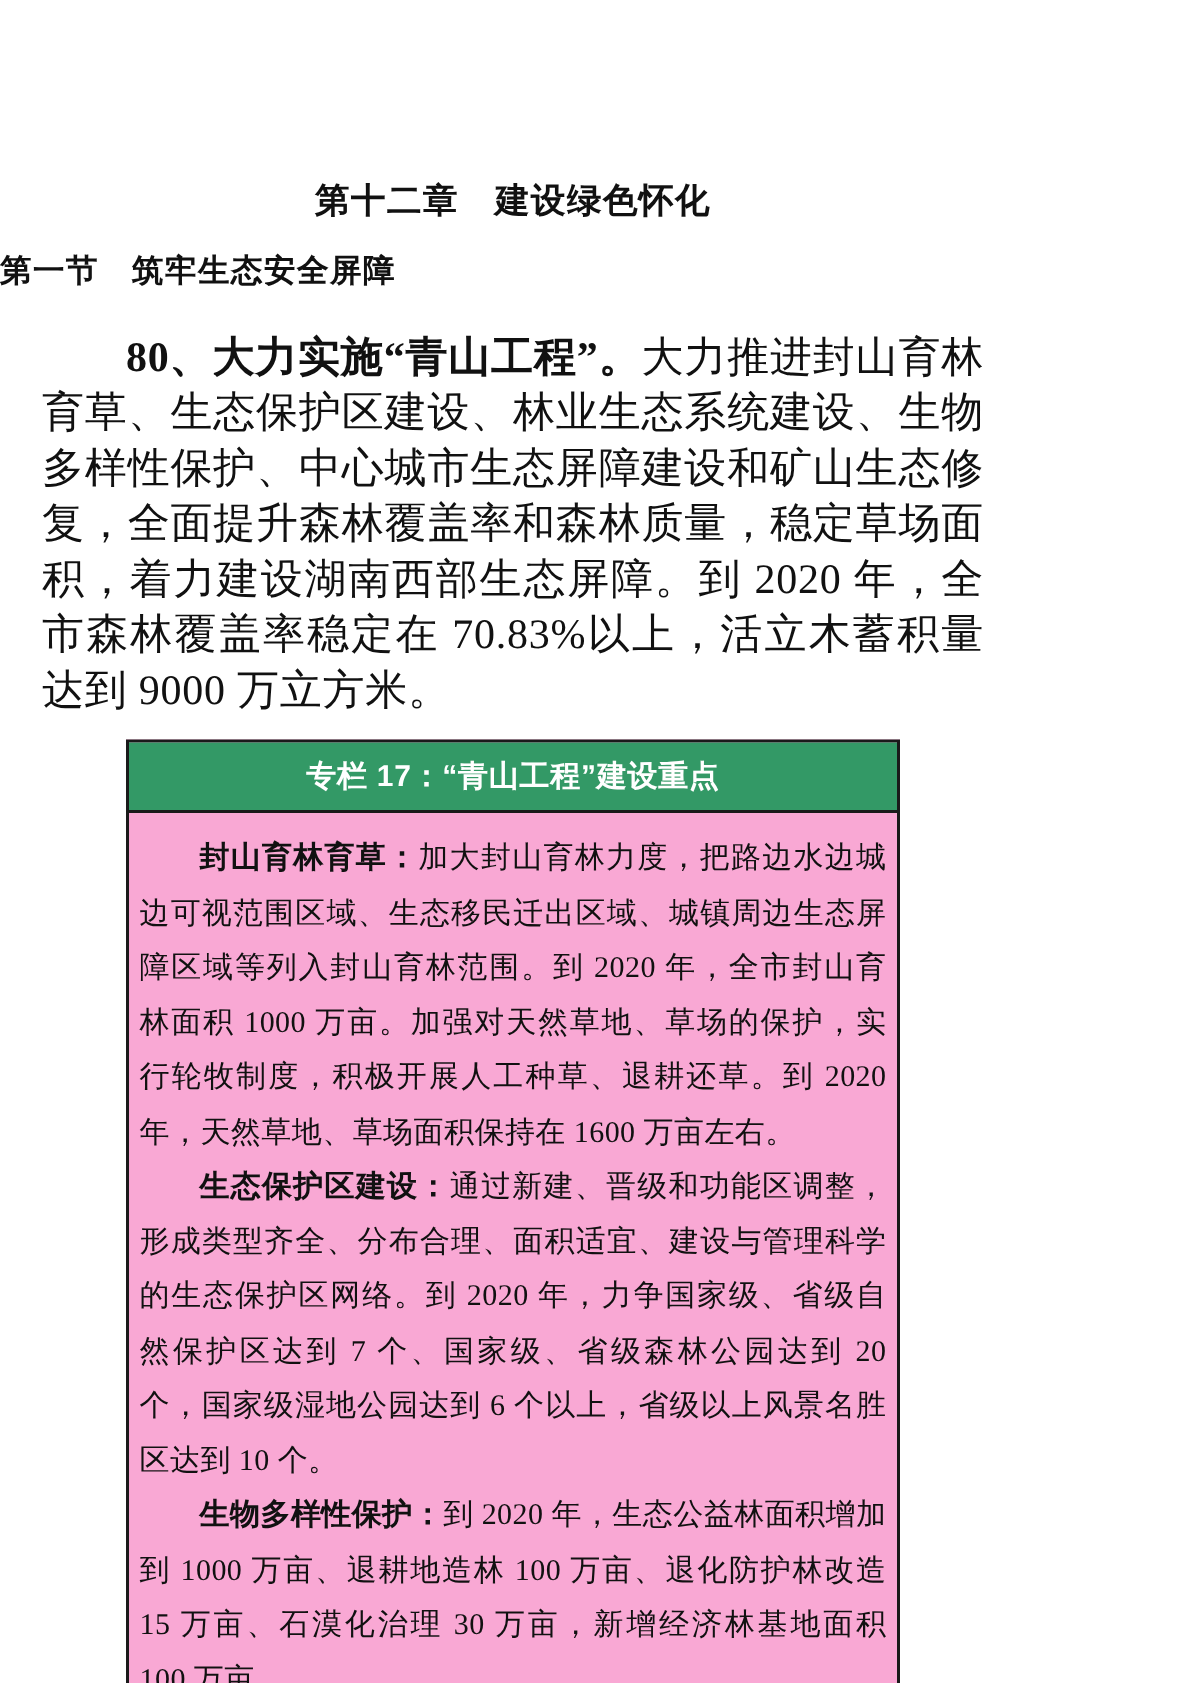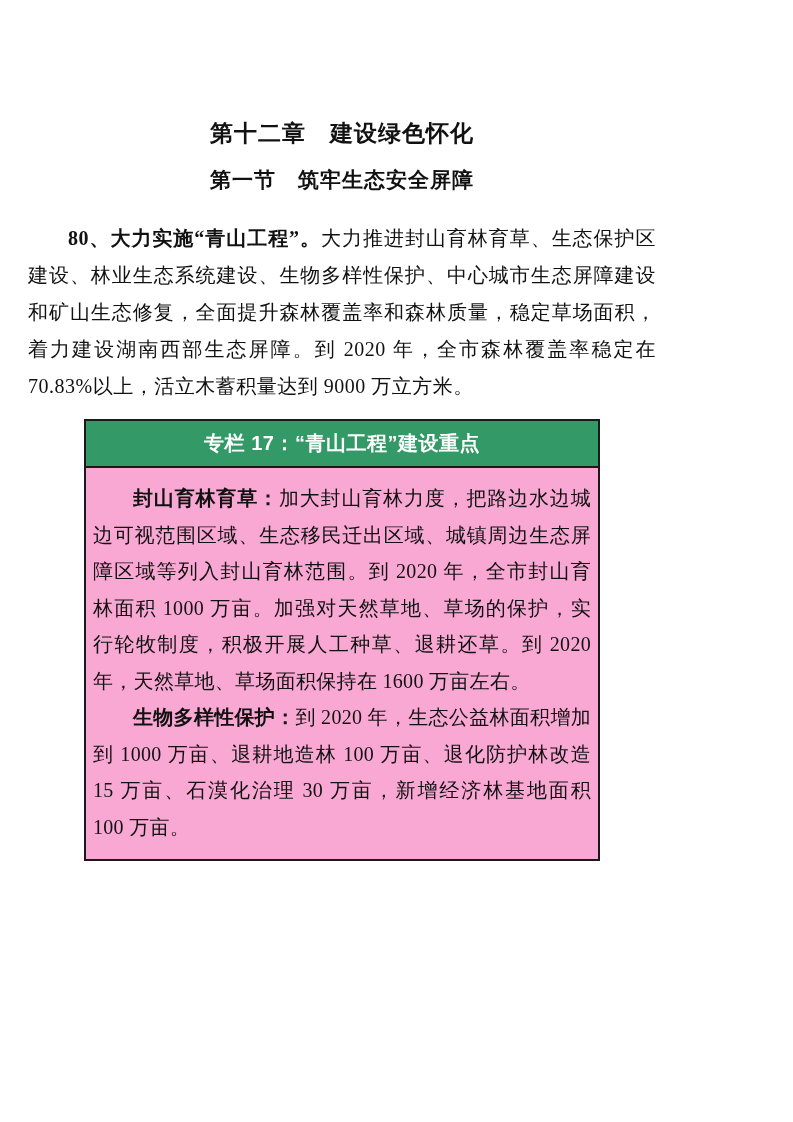--- a/index.html
+++ b/index.html
@@ -20,32 +20,31 @@
   }
   .chapter-title {
     text-align: center;
     font-family: "Liberation Sans", sans-serif;
     font-weight: bold;
     font-size: 23px;
     line-height: 30px;
     letter-spacing: 1px;
   }
   .section-title {
-    text-align: center;
     font-family: "Liberation Serif", serif;
     font-weight: bold;
     font-size: 21px;
     line-height: 28px;
     margin-top: 18px;
     letter-spacing: 1px;
   }
   .main-paragraph {
     width: 628px;
     margin: 26px auto 0 auto;
-    font-size: 20px;
+    font-size: 28px;
     line-height: 37px;
     text-align: justify;
     text-indent: 2em;
     letter-spacing: 0.5px;
   }
   .main-paragraph .lead {
     font-weight: bold;
   }
   .column-box {
     width: 516px;
@@ -90,17 +89,18 @@
   <div class="chapter-title">第十二章　建设绿色怀化</div>
 
   <div class="section-title">第一节　筑牢生态安全屏障</div>
 
   <p class="main-paragraph"><span class="lead">80、大力实施“青山工程”。</span><span>大力推进封山育林育草、生态保护区建设、林业生态系统建设、生物多样性保护、中心城市生态屏障建设和矿山生态修复，全面提升森林覆盖率和森林质量，稳定草场面积，着力建设湖南西部生态屏障。到 2020 年，全市森林覆盖率稳定在 70.83%以上，活立木蓄积量达到 9000 万立方米。</span></p>
 
   <div class="column-box" style="background: #f9a8d4; border-color: rgb(26, 26, 26);">
     <div class="column-box-header" style="background: rgb(51, 153, 102); color: rgb(255, 255, 255); border-bottom-color: rgb(26, 26, 26);">专栏 17：“青山工程”建设重点</div>
     <div class="column-box-body">
       <p><span class="box-lead">封山育林育草：</span><span>加大封山育林力度，把路边水边城边可视范围区域、生态移民迁出区域、城镇周边生态屏障区域等列入封山育林范围。到 2020 年，全市封山育林面积 1000 万亩。加强对天然草地、草场的保护，实行轮牧制度，积极开展人工种草、退耕还草。到 2020 年，天然草地、草场面积保持在 1600 万亩左右。</span></p>
+      <p><span class="box-lead">生态保护区建设：</span><span>通过新建、晋级和功能区调整，形成类型齐全、分布合理、面积适宜、建设与管理科学的生态保护区网络。到 2020 年，力争国家级、省级自然保护区达到 7 个、国家级、省级森林公园达到 20 个，国家级湿地公园达到 6 个以上，省级以上风景名胜区达到 10 个。</span></p>
       <p><span class="box-lead">生物多样性保护：</span><span>到 2020 年，生态公益林面积增加到 1000 万亩、退耕地造林 100 万亩、退化防护林改造 15 万亩、石漠化治理 30 万亩，新增经济林基地面积 100 万亩。</span></p>
     </div>
   </div>
 
 </div>
 
 </body></html>

